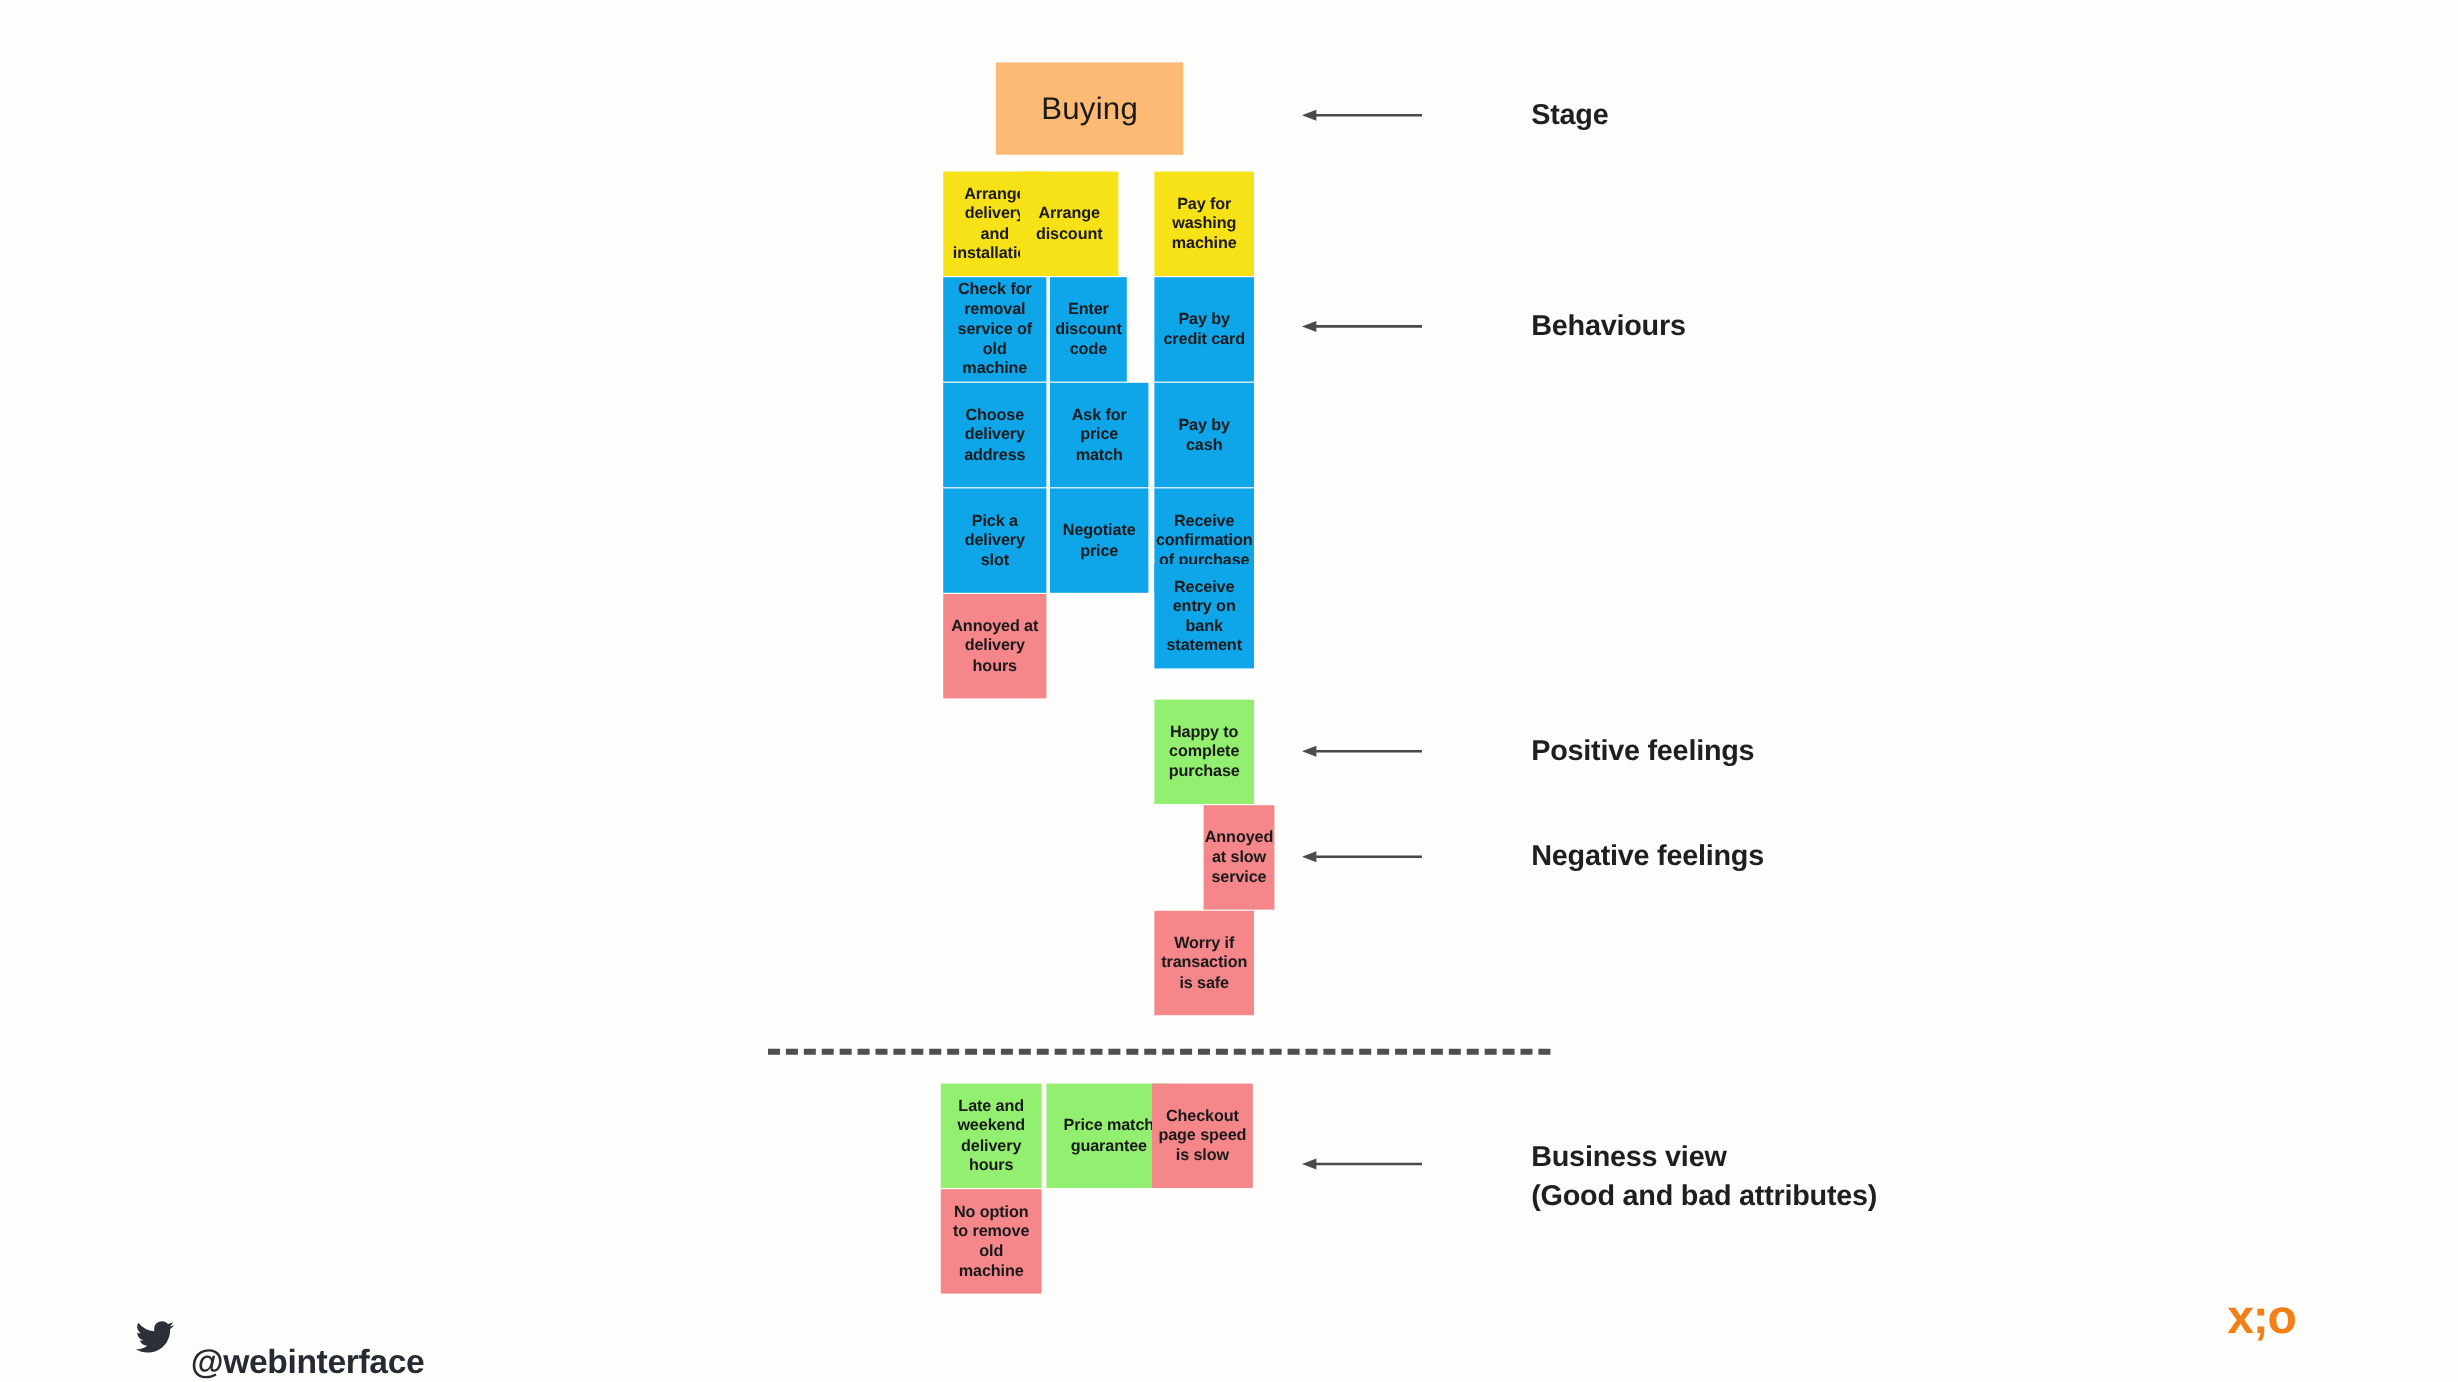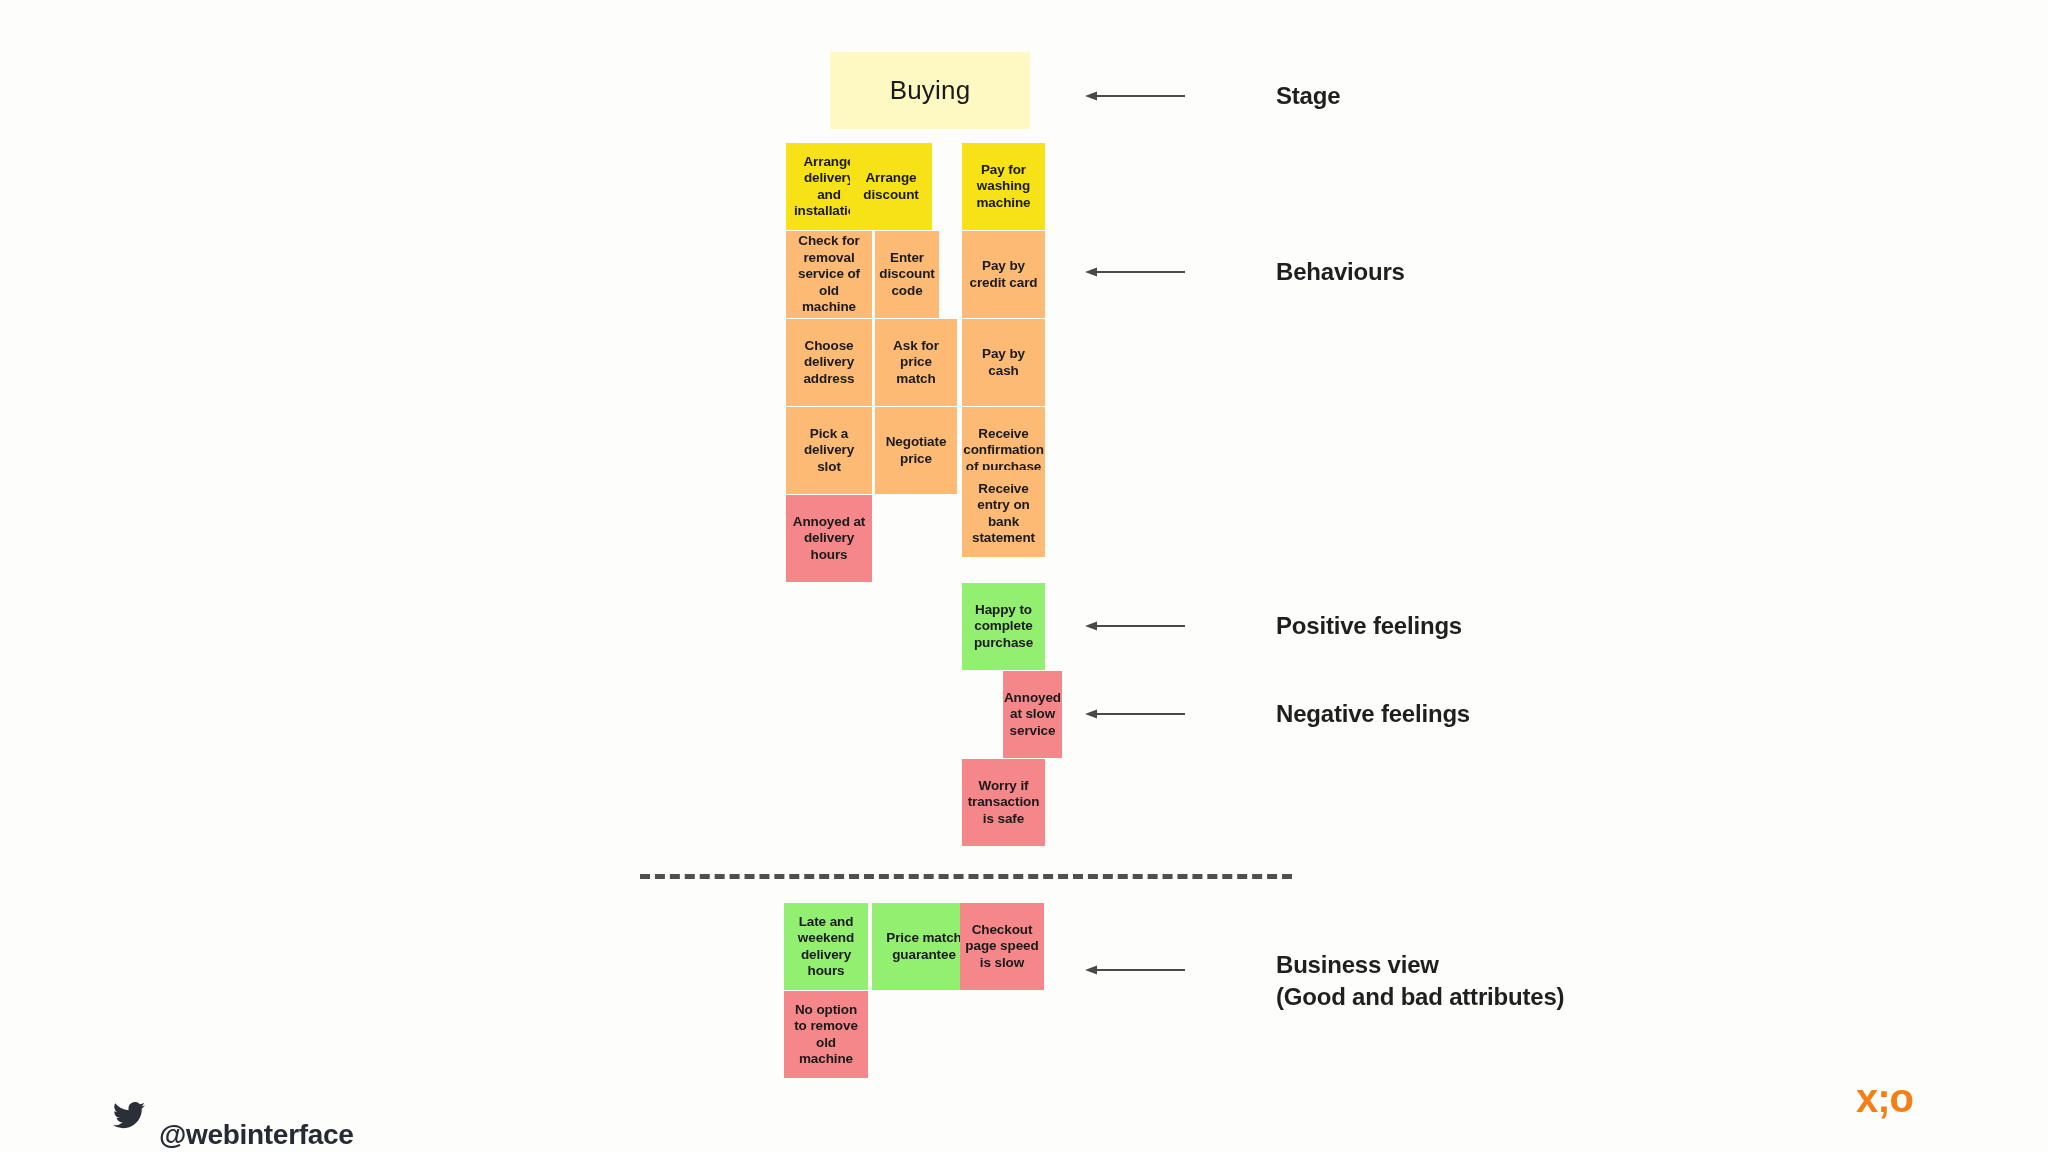--- a/index.html
+++ b/index.html
@@ -31,32 +31,32 @@
     font-family: "Liberation Sans", sans-serif;
     line-height: 1.22;
     padding: 3px 5px;
     letter-spacing: -0.1px;
   }
   .card.sticky {
     font-size: 13.5px;
     font-weight: 600;
   }
   .c-yellow { background: #f7e117; }
-  .c-orange { background: #fdba74; }
+  .c-orange { background: #0ea5e9; }
   .c-green  { background: #93ef6f; }
   .c-red    { background: #f5868a; }
 
   
   #stage-header {
     position: absolute;
     left: 830px;
     top: 52px;
-    width: 200px;
+    width: 156px;
     height: 77px;
-    background: #fef9c3;
+    background: #fdba74;
     display: flex;
     align-items: center;
     justify-content: center;
     font-size: 26px;
     font-weight: 400;
     color: #1a1a1a;
     letter-spacing: 0.2px;
   }
 
   

